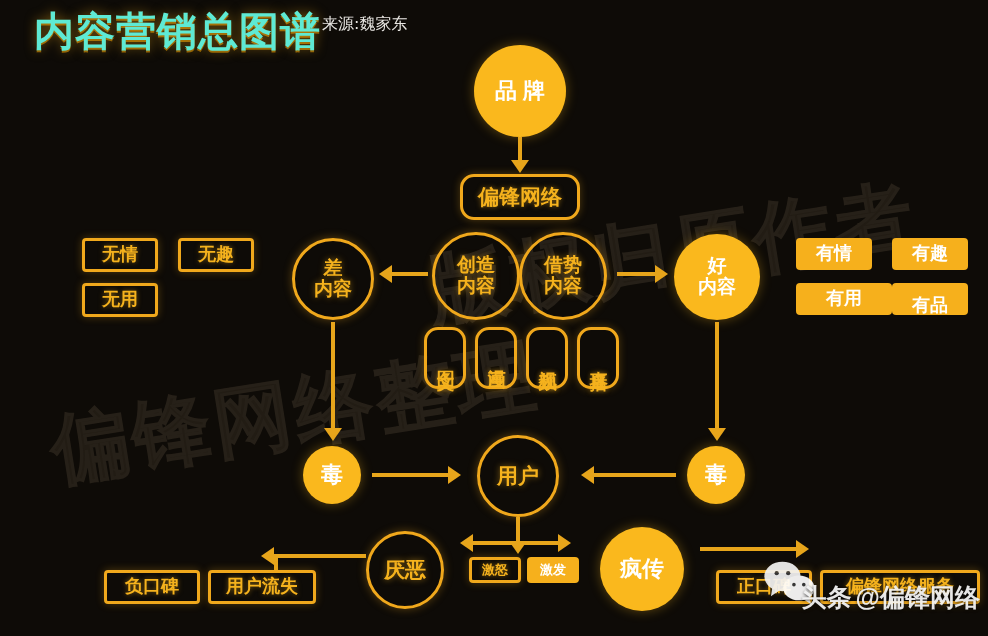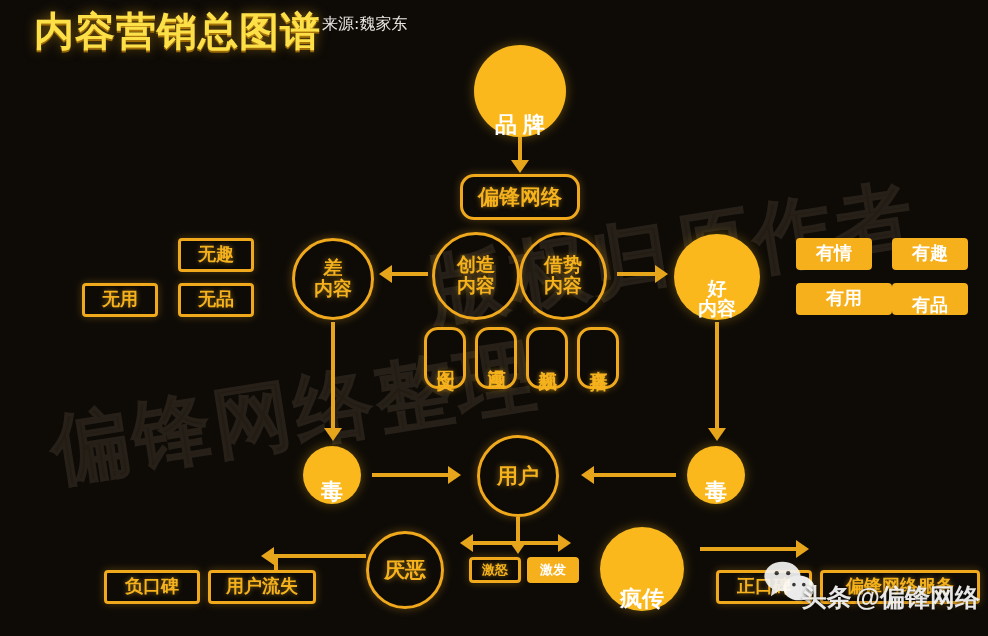--- a/index.html
+++ b/index.html
@@ -25,21 +25,21 @@
   .wechat-badge{position:absolute;left:762px;top:560px;width:54px;height:46px;opacity:.92;}
 
   
   .node{position:absolute;display:flex;align-items:center;justify-content:center;
         text-align:center;line-height:1.08;font-weight:700;box-sizing:border-box;}
 
   .circle-out{border:3px solid #f0a81c;border-radius:50%;color:#f5b21d;
               background:transparent;
               box-shadow:0 0 10px rgba(240,168,28,.35);
               text-shadow:0 0 6px rgba(245,178,29,.55);}
-  .circle-fill{background:#f9b järn;align-items:flex-end;}
+  .circle-fill{background:#f9b järn;}
   .circle-fill{background:#fab81d;border-radius:50%;color:#ffffff;
                box-shadow:0 0 12px rgba(250,184,29,.35);}
 
   .box-out{border:3px solid #f0a81c;border-radius:4px;color:#f5b21d;background:transparent;
            box-shadow:0 0 8px rgba(240,168,28,.3);
            text-shadow:0 0 5px rgba(245,178,29,.5);}
   .box-fill{background:#f6b01c;color:#ffffff;border-radius:4px;}
   .rounded{border-radius:14px;}
 
   .vert{writing-mode:vertical-rl;text-orientation:upright;letter-spacing:2px;}
@@ -47,21 +47,21 @@
   
   .ln{position:absolute;background:#e7a51b;}
   .ln.h{height:4px;}
   .ln.v{width:4px;}
   .ar{position:absolute;width:0;height:0;}
   .ar.down{border-left:9px solid transparent;border-right:9px solid transparent;border-top:13px solid #e7a51b;}
   .ar.left{border-top:9px solid transparent;border-bottom:9px solid transparent;border-right:13px solid #e7a51b;}
   .ar.right{border-top:9px solid transparent;border-bottom:9px solid transparent;border-left:13px solid #e7a51b;}
 
   
-  #title{position:absolute;left:34px;top:4px;font-size:40px;font-weight:700;color:#fde047;
+  #title{position:absolute;left:34px;top:4px;font-size:40px;font-weight:700;color:#5eead4;
          letter-spacing:1px;
          text-shadow:0 0 12px rgba(247,179,24,.5),0 2px 0 #8d5f05;
          font-family:"DejaVu Sans","Liberation Sans",sans-serif;}
   #source{position:absolute;left:322px;top:14px;font-size:16px;font-weight:400;color:#e8e6e2;
           font-family:"DejaVu Sans","Liberation Sans",sans-serif;}
 </style>
 </head>
 <body>
 
 <div id="stage">
@@ -101,28 +101,28 @@
   <div class="ar left" style="left:379px;top:265px;"></div>
 
   <div class="node circle-fill" style="left:674px;top:234px;width:86px;height:86px;font-size:19px;white-space:pre-line;">
     <span>好
 内容</span>
   </div>
 
   <div class="ln h" style="left:617px;top:272px;width:38px;"></div>
   <div class="ar right" style="left:655px;top:265px;"></div>
 
+  <div class="node box-out" style="left:82px;top:238px;width:76px;height:34px;font-size:18px;">
+    <span>无情</span>
+  </div>
   <div class="node box-out" style="left:178px;top:238px;width:76px;height:34px;font-size:18px;">
     <span>无趣</span>
   </div>
   <div class="node box-out" style="left:82px;top:283px;width:76px;height:34px;font-size:18px;">
     <span>无用</span>
-  </div>
-  <div class="node box-out" style="left:178px;top:283px;width:76px;height:34px;font-size:18px;">
-    <span>无品</span>
   </div>
 
   <div class="node box-fill" style="left:796px;top:238px;width:76px;height:32px;font-size:18px;">
     <span>有情</span>
   </div>
   <div class="node box-fill" style="left:892px;top:238px;width:76px;height:32px;font-size:18px;">
     <span>有趣</span>
   </div>
   <div class="node box-fill" style="left:796px;top:283px;width:96px;height:32px;font-size:18px;">
     <span>有用</span>

